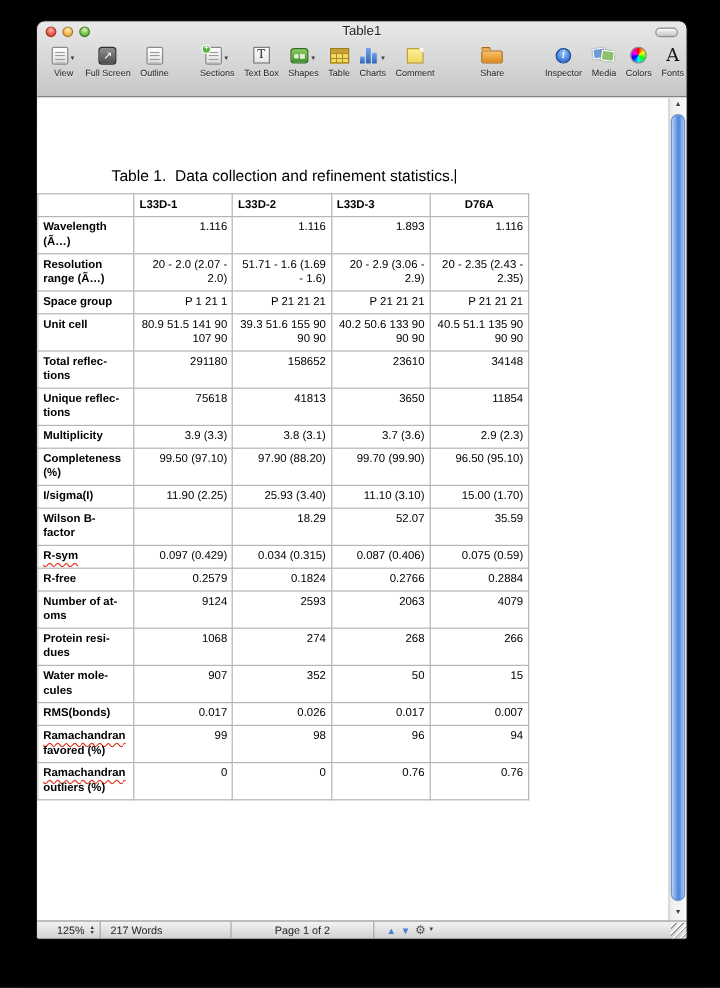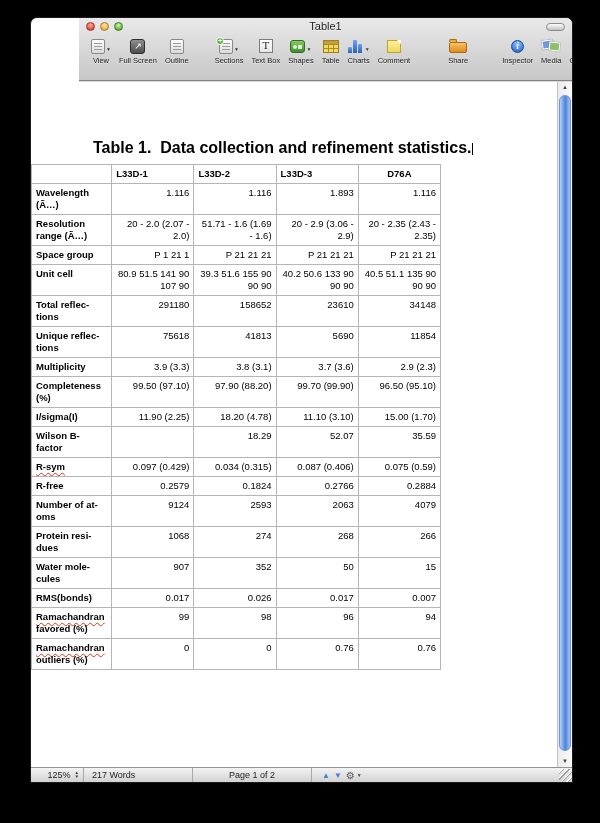--- a/index.html
+++ b/index.html
@@ -1,20 +1,20 @@
 <!DOCTYPE html>
 <html><head>
 <meta charset="utf-8">
 <style>
   * { box-sizing: border-box; margin: 0; padding: 0; }
   html,body { width:600px; height:823px; background:#000; font-family:"Liberation Sans", sans-serif; }
   .stage { position:relative; width:600px; height:823px; background:#000; overflow:hidden; }
   .window { position:absolute; left:30px; top:17px; width:543px; height:766px;
             border-radius:7px 7px 2px 2px; box-shadow:0 12px 30px rgba(0,0,0,.65);
-            background:#fff; border:1px solid #1a1a1a; overflow:hidden;padding-left:48px; }
+            background:#fff; border:1px solid #1a1a1a; overflow:hidden; }
 
   
   .chrome { background:linear-gradient(#e9e9e9, #c7c7c7); border-bottom:1px solid #828282; height:63px; }
   .titlebar { position:relative; height:17px; }
   .traffic { position:absolute; left:7px; top:4px; display:flex; gap:5px; }
   .tl { width:9px; height:9px; border-radius:50%; border:1px solid rgba(0,0,0,.35); }
   .tl.red    { background:radial-gradient(circle at 50% 30%, #ffb0a6, #ec5f50 55%, #c63c2c); border-color:#9e3528;}
   .tl.yellow { background:radial-gradient(circle at 50% 30%, #ffeebc, #f5bd4f 55%, #d3992f); border-color:#a6792a;}
   .tl.green  { background:radial-gradient(circle at 50% 30%, #d8f3b7, #77c64a 55%, #4c9a2d); border-color:#3f7a24;}
   .wtitle { text-align:center; font-size:11px; color:#222; line-height:17px;
@@ -101,21 +101,21 @@
   .spacing-ic { font-size:9px; color:#333; font-family:"Liberation Serif", serif; }
   .w-spacing { width:16px; border-radius:3px; }
   .cols-ic { width:11px; height:9px; border:1px solid #555; background:
      linear-gradient(to right, transparent 0 4px, #555 4px 5px, transparent 5px 100%), #eee; }
   .list-ic { font-size:8px; color:#333; letter-spacing:0; }
   .push-right { margin-left:auto; }
 
   
   .docarea { position:absolute; left:0; top:64px; right:0; bottom:15px; background:#fff; }
   .page { position:absolute; left:0; top:0; right:15px; bottom:0; background:#fff; overflow:hidden; }
-  .doc-title { margin:57px 0 7px 62px; font-size:16px; font-weight:bold; color:#000; white-space:pre; }
+  .doc-title { margin:57px 0 7px 62px; font-size:13px; font-weight:normal; color:#000; white-space:pre; }
   .caret { display:inline-block; width:1px; height:12px; background:#000; vertical-align:-2px; margin-left:1px; }
 
   table.stats { border-collapse:collapse; width:410px; table-layout:fixed;
                 font-size:9.5px; color:#000; }
   table.stats td { border:1px solid #b5b5b5; vertical-align:top; padding:3px 4px; line-height:12px;
                    overflow:hidden; }
   td.corner, td.colhead { padding-top:6px; padding-bottom:6px; font-weight:bold; }
   td.row-label { font-weight:bold; white-space:pre-line; }
   td.val { text-align:right; white-space:pre-line; }
   .misspell { text-decoration:underline; text-decoration-style:wavy; text-decoration-color:#e1341e;
@@ -390,41 +390,41 @@
                 <td class="row-label">Total reflec-<br>tions</td>
                 <td class="val">291180</td>
                 <td class="val">158652</td>
                 <td class="val">23610</td>
                 <td class="val">34148</td>
               </tr>
               <tr>
                 <td class="row-label">Unique reflec-<br>tions</td>
                 <td class="val">75618</td>
                 <td class="val">41813</td>
-                <td class="val">5690</td>
+                <td class="val">3650</td>
                 <td class="val">11854</td>
               </tr>
               <tr>
                 <td class="row-label">Multiplicity</td>
                 <td class="val">3.9 (3.3)</td>
                 <td class="val">3.8 (3.1)</td>
                 <td class="val">3.7 (3.6)</td>
                 <td class="val">2.9 (2.3)</td>
               </tr>
               <tr>
                 <td class="row-label">Completeness<br>(%)</td>
                 <td class="val">99.50 (97.10)</td>
                 <td class="val">97.90 (88.20)</td>
                 <td class="val">99.70 (99.90)</td>
                 <td class="val">96.50 (95.10)</td>
               </tr>
               <tr>
                 <td class="row-label">I/sigma(I)</td>
                 <td class="val">11.90 (2.25)</td>
-                <td class="val">18.20 (4.78)</td>
+                <td class="val">25.93 (3.40)</td>
                 <td class="val">11.10 (3.10)</td>
                 <td class="val">15.00 (1.70)</td>
               </tr>
               <tr>
                 <td class="row-label">Wilson B-<br>factor</td>
                 <td class="val"></td>
                 <td class="val">18.29</td>
                 <td class="val">52.07</td>
                 <td class="val">35.59</td>
               </tr>

